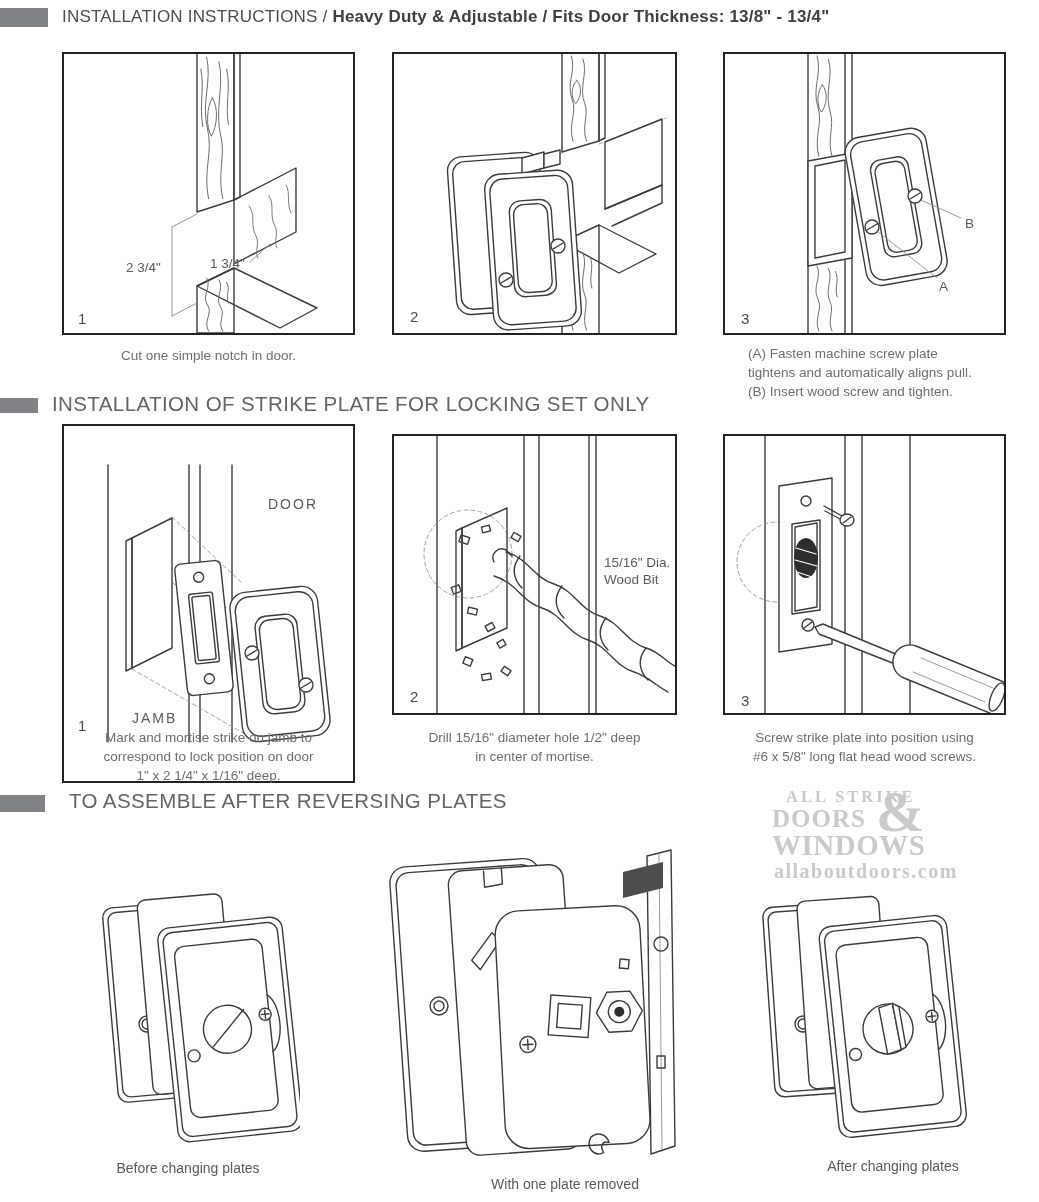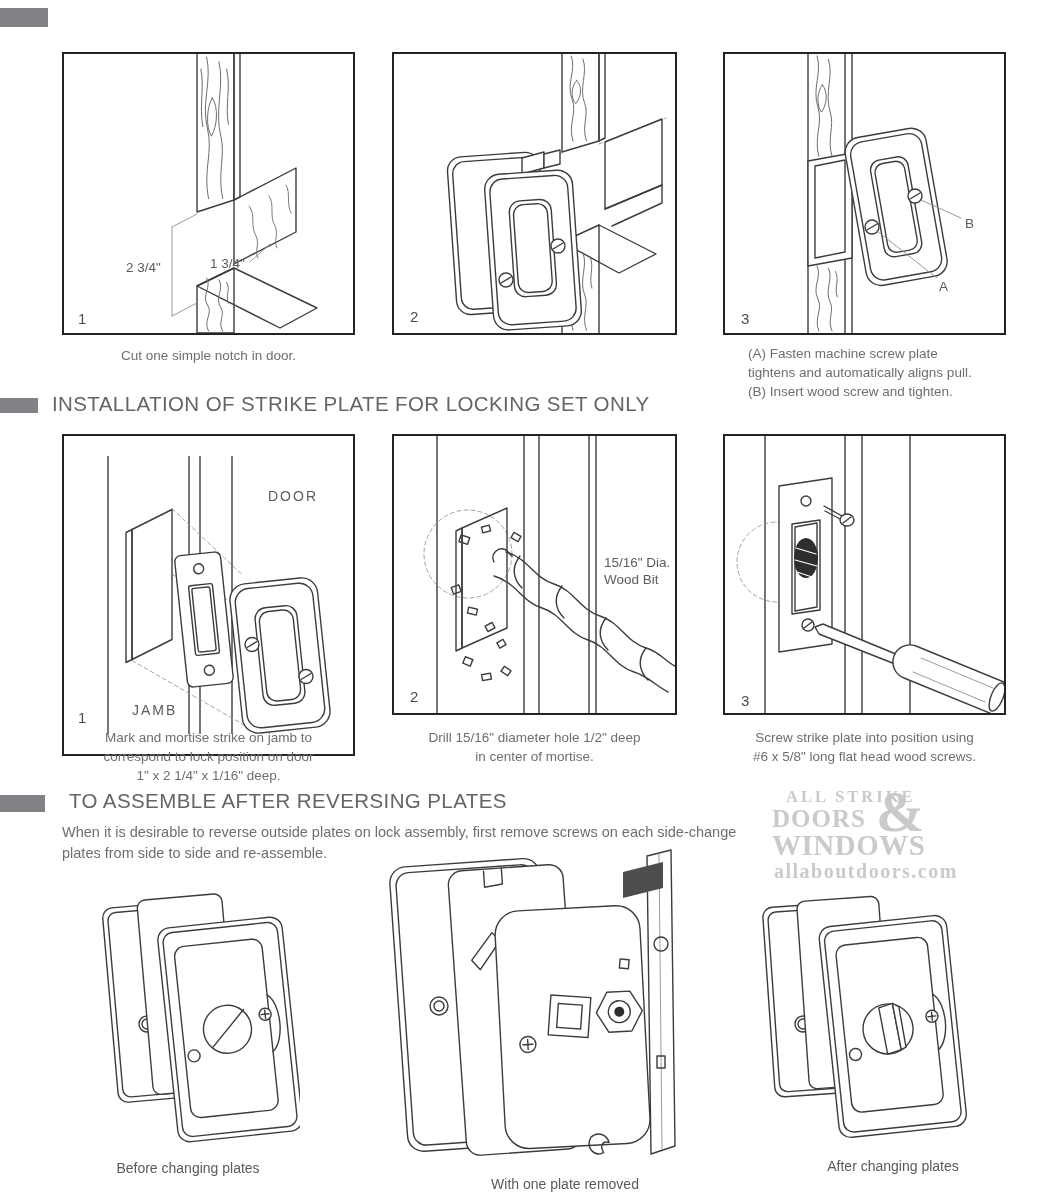--- a/index.html
+++ b/index.html
@@ -38,20 +38,24 @@
   .logo-l3{font-size:29px;letter-spacing:.5px;font-family:Liberation Serif, serif;}
   .logo-l4{font-size:20px;letter-spacing:1.5px;padding-left:2px;}
   .logo-amp{position:absolute;left:104px;top:-6px;font-size:58px;line-height:1;}
 </style>
 </head>
 <body>
 
 <div class="page">
 
   <div class="bar" style="left:0;top:8px;width:48px;height:19px"></div>
+  <div class="h1" style="left:62px;top:7px">
+    <span>INSTALLATION INSTRUCTIONS /</span>
+    <span class="b">Heavy Duty &amp; Adjustable / Fits Door Thickness: 13/8" - 13/4"</span>
+  </div>
 
   <div class="panel" style="left:62px;top:52px;width:293px;height:283px">
     <svg class="art" viewBox="0 0 289 279">
       <path d="M133,0 L133,158 L170,146 L170,0"></path>
       <path d="M170,0 L170,146 L176,143 L176,0"></path>
       <g class="grain" transform="translate(135,3) scale(0.95,1.2)">
         <path d="M8,0 C14,20 2,38 9,60 C15,80 4,94 10,118"></path>
         <path d="M21,4 C27,24 16,44 23,66 C28,82 19,98 25,118"></path>
         <path d="M14,34 C21,42 19,58 13,66 C7,58 8,42 14,34 Z"></path>
         <path d="M29,10 C34,26 27,40 31,56"></path>
@@ -154,21 +158,21 @@
   <div class="cap ctr" style="left:62px;top:346px;width:293px">Cut one simple notch in door.</div>
   <div class="cap" style="left:748px;top:344px">
     <div>(A) Fasten machine screw plate</div>
     <div>tightens and automatically aligns pull.</div>
     <div>(B) Insert wood screw and tighten.</div>
   </div>
 
   <div class="bar" style="left:0;top:398px;width:38px;height:15px"></div>
   <div class="h2" style="left:45px;top:392px">INSTALLATION OF STRIKE PLATE FOR LOCKING SET ONLY</div>
 
-  <div class="panel" style="left:62px;top:434px;width:293px;height:322px">
+  <div class="panel" style="left:62px;top:424px;width:293px;height:359px">
     <svg class="art" viewBox="0 0 289 277">
       <path d="M44,0 L44,277 M125,0 L125,277 M136,0 L136,277 M168,0 L168,277"></path>
       <path class="dsh" d="M108,52 L178,118 M68,204 L186,272 M108,118 L174,148"></path>
       <path d="M62,76 L68,73 L68,203 L62,206 Z"></path>
       <path d="M68,73 L108,53 L108,183 L68,203 Z"></path>
       <g transform="rotate(-6 140 163)">
         <rect class="wf" x="117" y="97" width="46" height="132" rx="6"></rect>
         <circle cx="140" cy="112" r="5"></circle>
         <circle cx="140" cy="214" r="5"></circle>
         <rect x="128" y="128" width="24" height="70" rx="2"></rect>
@@ -254,24 +258,20 @@
     <div>Drill 15/16" diameter hole 1/2" deep</div>
     <div>in center of mortise.</div>
   </div>
   <div class="cap ctr" style="left:723px;top:728px;width:283px">
     <div>Screw strike plate into position using</div>
     <div>#6 x 5/8" long flat head wood screws.</div>
   </div>
 
   <div class="bar" style="left:0;top:795px;width:45px;height:17px"></div>
   <div class="h2" style="left:62px;top:789px">TO ASSEMBLE AFTER REVERSING PLATES</div>
-  <div class="body-text" style="left:62px;top:822px;width:690px">
-    <div>When it is desirable to reverse outside plates on lock assembly, first remove screws on each side-change</div>
-    <div>plates from side to side  and re-assemble.</div>
-  </div>
 
   <div class="logo">
     <div class="logo-amp">&amp;</div>
     <div class="logo-l1">ALL STRIKE</div>
     <div class="logo-l2">DOORS</div>
     <div class="logo-l3">WINDOWS</div>
     <div class="logo-l4">allaboutdoors.com</div>
   </div>
 
   <div class="abs" style="left:100px;top:884px;width:200px;height:275px">

